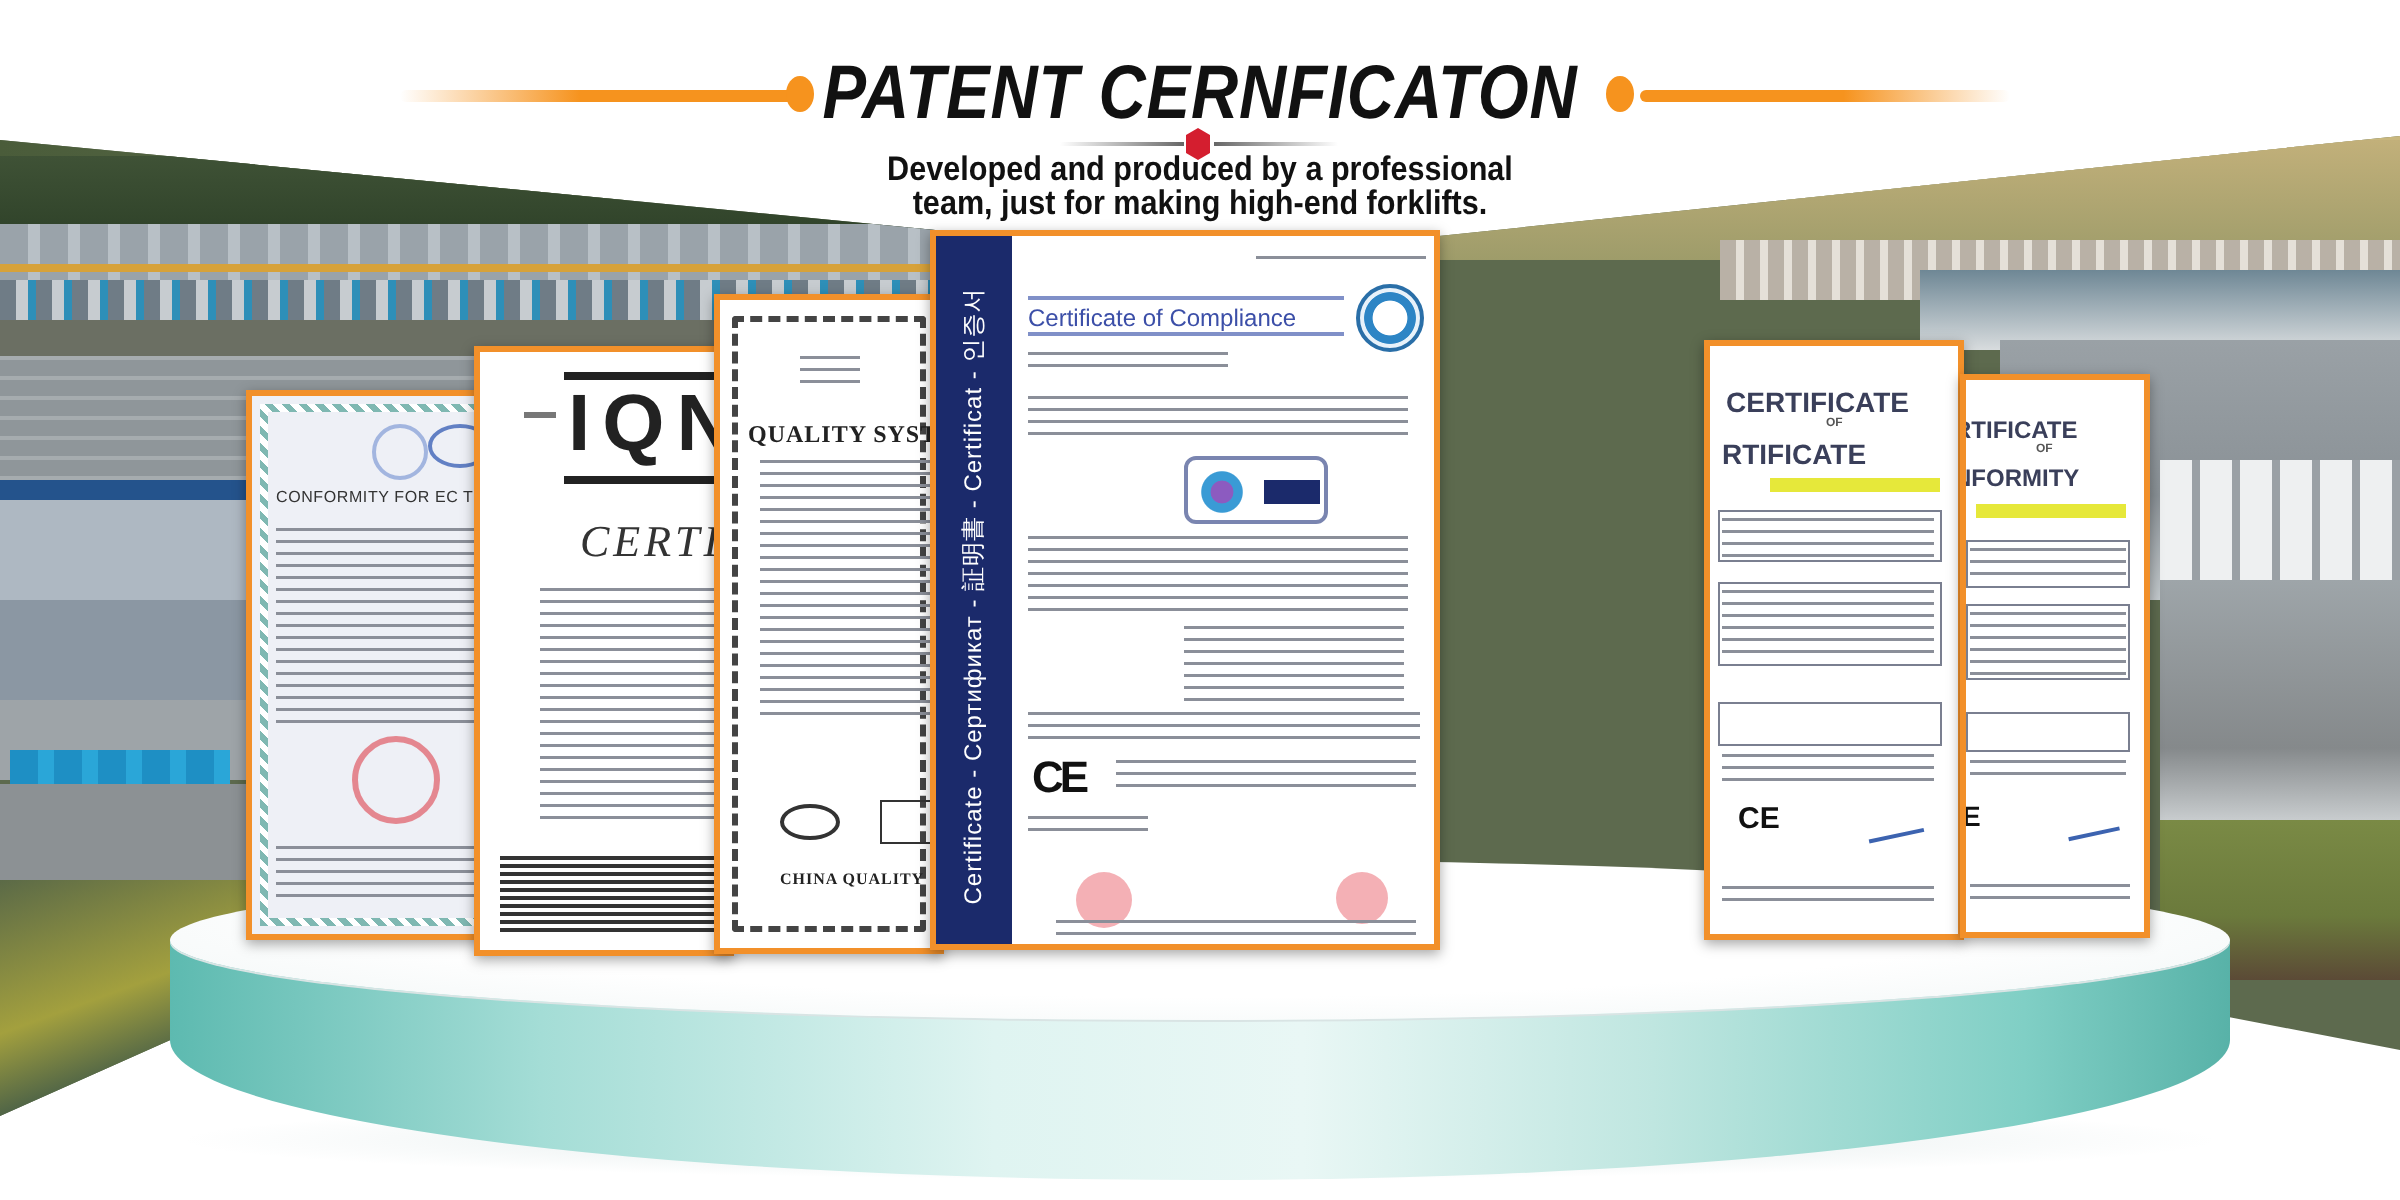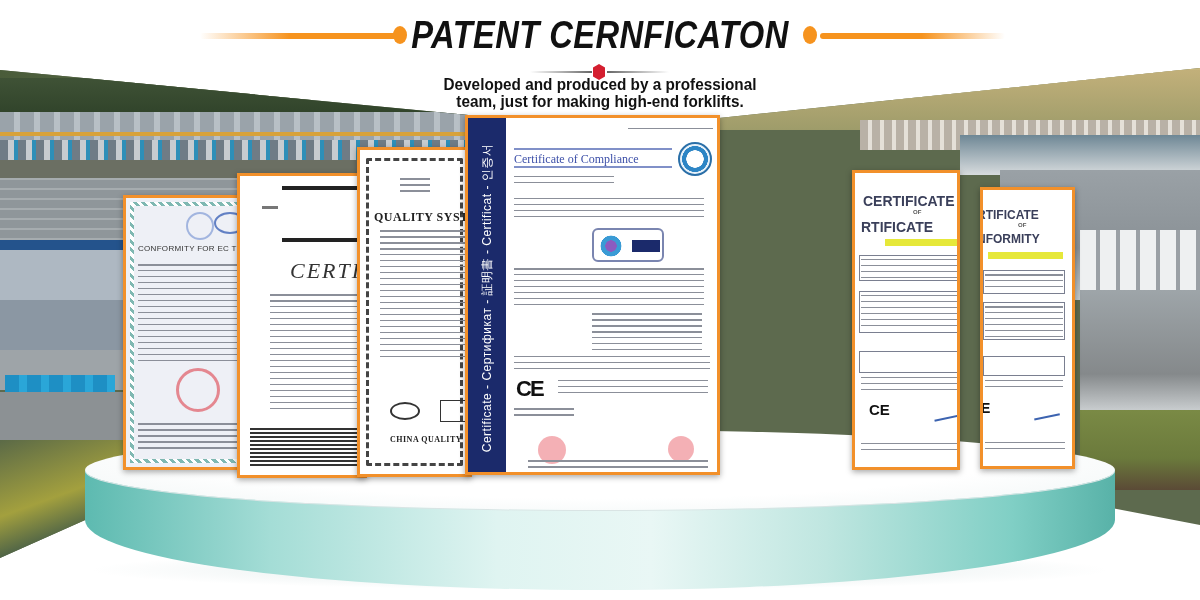--- a/index.html
+++ b/index.html
@@ -23,21 +23,21 @@
 .bg .containers{position:absolute;left:5px;top:375px;width:110px;height:18px;background:repeating-linear-gradient(90deg,#1e8fc4 0 14px,#2aa6d8 14px 22px)}
 .bg .tarmac{position:absolute;left:0;top:392px;width:130px;height:50px;background:#8c9194}
 .bg .grassL{position:absolute;left:0;top:440px;width:140px;height:120px;background:linear-gradient(160deg,#5b6a47,#a3a03e 45%,#4c6247 70%,#3b536a)}
 .bg .rightwh{position:absolute;left:860px;top:120px;width:340px;height:30px;background:repeating-linear-gradient(90deg,#b9b1a6 0 8px,#e5e0d8 8px 12px)}
 .bg .whiteWH{position:absolute;left:960px;top:135px;width:240px;height:40px;background:linear-gradient(180deg,#6e8795,#d8dcde)}
 .bg .roofR{position:absolute;left:1000px;top:170px;width:200px;height:130px;background:linear-gradient(180deg,#9aa1a6,#8a9196 60%,#c3c9cc)}
 .bg .truckyard{position:absolute;left:1080px;top:230px;width:120px;height:60px;background:repeating-linear-gradient(90deg,#eef0f1 0 16px,#9aa0a5 16px 20px)}
 .bg .roof2{position:absolute;left:1080px;top:290px;width:120px;height:120px;background:linear-gradient(180deg,#9ea5a9,#85898b 70%,#c8ccce)}
 .bg .grassR{position:absolute;left:1080px;top:410px;width:120px;height:80px;background:linear-gradient(180deg,#7a8a45,#6b7a3c 60%,#5b4a36)}
 
-.title-bar{position:absolute;top:8px;left:0;width:1000px;height:50px}
+.title-bar{position:absolute;top:20px;left:0;width:1000px;height:50px}
 .title-line{position:absolute;top:25px;height:6px;border-radius:3px;background:linear-gradient(90deg,rgba(246,147,30,0),#f6931e 45%,#f6931e)}
 .title-line.left{left:200px;width:200px}
 .title-line.right{left:820px;width:185px;background:linear-gradient(90deg,#f6931e,#f6931e 55%,rgba(246,147,30,0))}
 .title-dot{position:absolute;top:18px;width:14px;height:18px;border-radius:50%;background:#f6931e}
 .title-dot.left{left:393px}.title-dot.right{left:803px}
 .title-text{position:absolute;left:0;width:1200px;top:6px;text-align:center;font-size:38px;font-weight:bold;font-style:italic;letter-spacing:0.5px;color:#111;font-family:"Liberation Sans",sans-serif;transform:scaleX(0.86)}
 .divider{position:absolute;top:67px;left:410px;width:380px;height:10px}
 .divider .ln{position:absolute;top:4px;height:1.5px;background:linear-gradient(90deg,transparent,#666)}
 .divider .ln.l{left:120px;width:62px}
 .divider .ln.r{left:197px;width:62px;background:linear-gradient(90deg,#666,transparent)}
@@ -70,40 +70,40 @@
 #c3{left:357px;top:147px;width:115px;height:330px}
 #c3 .wavy{position:absolute;inset:8px 6px;border:3px dashed #444;border-radius:2px}
 #c3 .ttl{left:14px;top:60px;font-size:12px;font-family:"Liberation Serif",serif;letter-spacing:.5px}
 #c3 .ellipse{position:absolute;left:30px;top:252px;width:30px;height:18px;border:2px solid #333;border-radius:50%}
 #c3 .box{position:absolute;left:80px;top:250px;width:28px;height:22px;border:1px solid #333}
 #c3 .cq{left:30px;top:285px;font-size:8px}
 
 #c4{left:465px;top:115px;width:255px;height:360px;border-width:3px}
 #c4 .sidebar{position:absolute;left:0;top:0;width:38px;height:100%;background:#1b2a6b}
 #c4 .side-text{position:absolute;left:19px;top:180px;transform:translate(-50%,-50%) rotate(-90deg);color:#fff;font-size:12px;white-space:nowrap;letter-spacing:.5px}
-#c4 .ttl{left:46px;top:34px;font-size:12px;color:#3c4fa8;font-weight:normal;font-family:Liberation Serif, serif}
+#c4 .ttl{left:46px;top:34px;font-size:12px;color:#3c4fa8;font-weight:normal;font-family:Liberation Sans, sans-serif}
 #c4 .uline{position:absolute;left:46px;top:30px;width:158px;height:2px;background:#8090c8}
 #c4 .uline2{position:absolute;left:46px;top:48px;width:158px;height:2px;background:#8090c8}
 #c4 .ecm{position:absolute;left:210px;top:24px;width:34px;height:34px;border-radius:50%;background:radial-gradient(circle,#fff 40%,#2d85c5 42%,#2d85c5 60%,#e8f2fa 62%);border:2px solid #2a6fa8}
 #c4 .mark{position:absolute;left:124px;top:110px;width:72px;height:34px;border:2px solid #7a85b0;border-radius:6px;background:#fff}
 #c4 .mark:before{content:"";position:absolute;left:4px;top:3px;width:26px;height:26px;border-radius:50%;background:radial-gradient(circle,#8c5bc0 30%,#3a9bd5 32%,#3a9bd5 55%,#fff 58%)}
 #c4 .mark:after{content:"";position:absolute;left:38px;top:10px;width:28px;height:12px;background:#1b2a6b}
 #c4 .ce{position:absolute;left:48px;top:258px;font-size:22px;font-weight:bold;color:#111;letter-spacing:-2px}
 #c4 .stampL{position:absolute;left:70px;top:318px;width:28px;height:28px;border-radius:50%;background:rgba(230,80,90,.45)}
 #c4 .stampR{position:absolute;left:200px;top:318px;width:26px;height:26px;border-radius:50%;background:rgba(230,80,90,.45)}
 
 #c5{left:715px;top:142px;width:140px;height:330px}
 #c5 .ttl{left:-2px;top:34px;font-size:12px;color:#3c4fa8;font-weight:normal}
 #c5 .ecm{position:absolute;left:96px;top:26px;width:30px;height:30px;border-radius:50%;background:radial-gradient(circle,#fff 40%,#2d85c5 42%,#2d85c5 60%,#e8f2fa 62%);border:2px solid #2a6fa8}
 #c5 .mark{position:absolute;left:10px;top:98px;width:64px;height:32px;border:2px solid #7a85b0;border-radius:6px}
 #c5 .mark:before{content:"";position:absolute;left:3px;top:2px;width:24px;height:24px;border-radius:50%;background:radial-gradient(circle,#8c5bc0 30%,#3a9bd5 32%,#3a9bd5 55%,#fff 58%)}
 #c5 .mark:after{content:"";position:absolute;left:32px;top:9px;width:26px;height:11px;background:#1b2a6b}
 #c5 .stamp{position:absolute;left:92px;top:290px;width:26px;height:26px;border-radius:50%;background:rgba(230,80,90,.45)}
 
-#c6{left:852px;top:170px;width:108px;height:300px}
+#c6{left:852px;top:170px;width:130px;height:300px}
 #c6 .t1{left:8px;top:20px;font-size:14px;color:#3a3f5a;font-family:"Liberation Sans",sans-serif}
 #c6 .of{left:58px;top:36px;font-size:6px;color:#555}
 #c6 .t2{left:6px;top:46px;font-size:14px;color:#3a3f5a}
 #c6 .hl{position:absolute;left:30px;top:66px;width:85px;height:7px;background:#e6e83a}
 #c6 .box{position:absolute;left:4px;width:112px;border:1.5px solid #7a7f90}
 #c6 .ce{position:absolute;left:14px;top:228px;font-size:15px;font-weight:bold;color:#111}
 #c6 .sig{position:absolute;left:78px;top:232px;width:28px;height:14px;border-bottom:2px solid #3c63b0;transform:rotate(-12deg)}
 
 #c7{left:980px;top:187px;width:95px;height:282px}
 #c7 .t1{left:-6px;top:18px;font-size:12px;color:#3a3f5a}
@@ -171,20 +171,21 @@
     <div class="seal2"></div>
     <div class="ttl">CONFORMITY FOR EC T</div>
     <div class="lines" style="left:12px;top:66px;width:108px;height:100px"></div>
     <div class="red"></div>
     <div class="lines" style="left:12px;top:225px;width:108px;height:30px"></div>
   </div>
 
   <div class="cert" id="c2">
     <div class="bar"></div>
     <div class="small"></div>
+    <div class="ttl logo">IQN</div>
     <div class="bar" style="top:62px"></div>
     <div class="ttl cert-t">CERTIF</div>
     <div class="lines" style="left:30px;top:118px;width:95px;height:120px"></div>
     <div class="lines" style="left:10px;top:252px;width:115px;height:40px;background:repeating-linear-gradient(180deg,#333 0 2px,transparent 2px 4px)"></div>
   </div>
 
   <div class="cert" id="c3">
     <div class="wavy"></div>
     <div class="lines" style="left:40px;top:28px;width:30px;height:16px"></div>
     <div class="ttl">QUALITY SYST</div>

